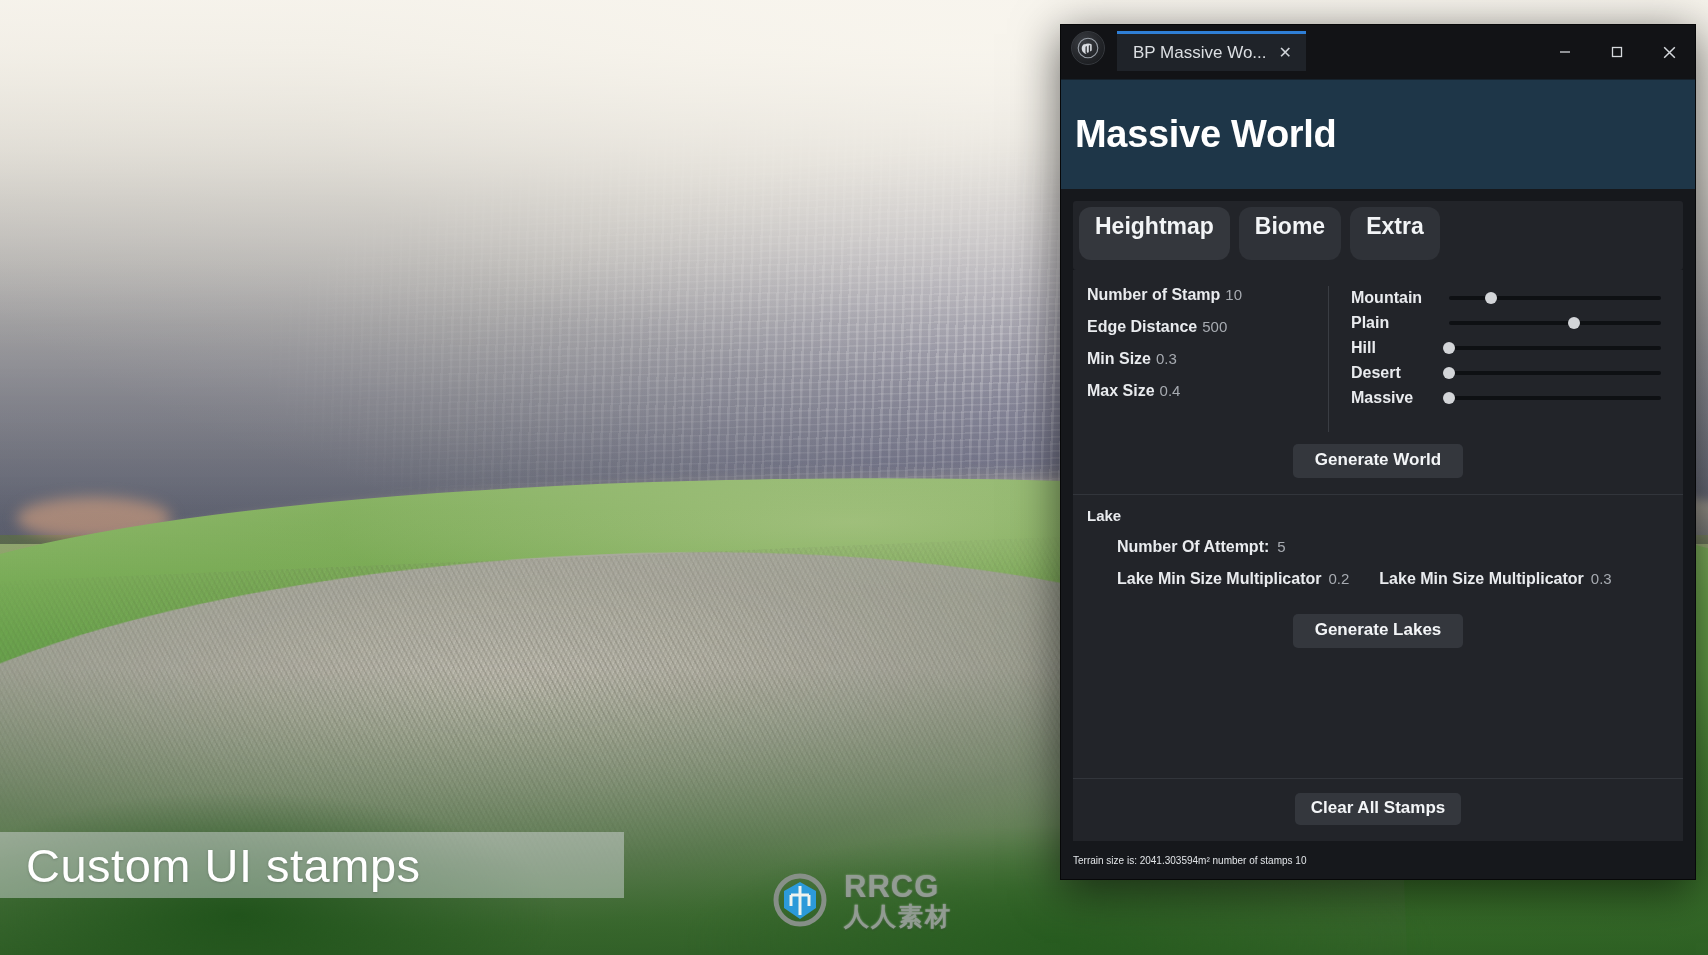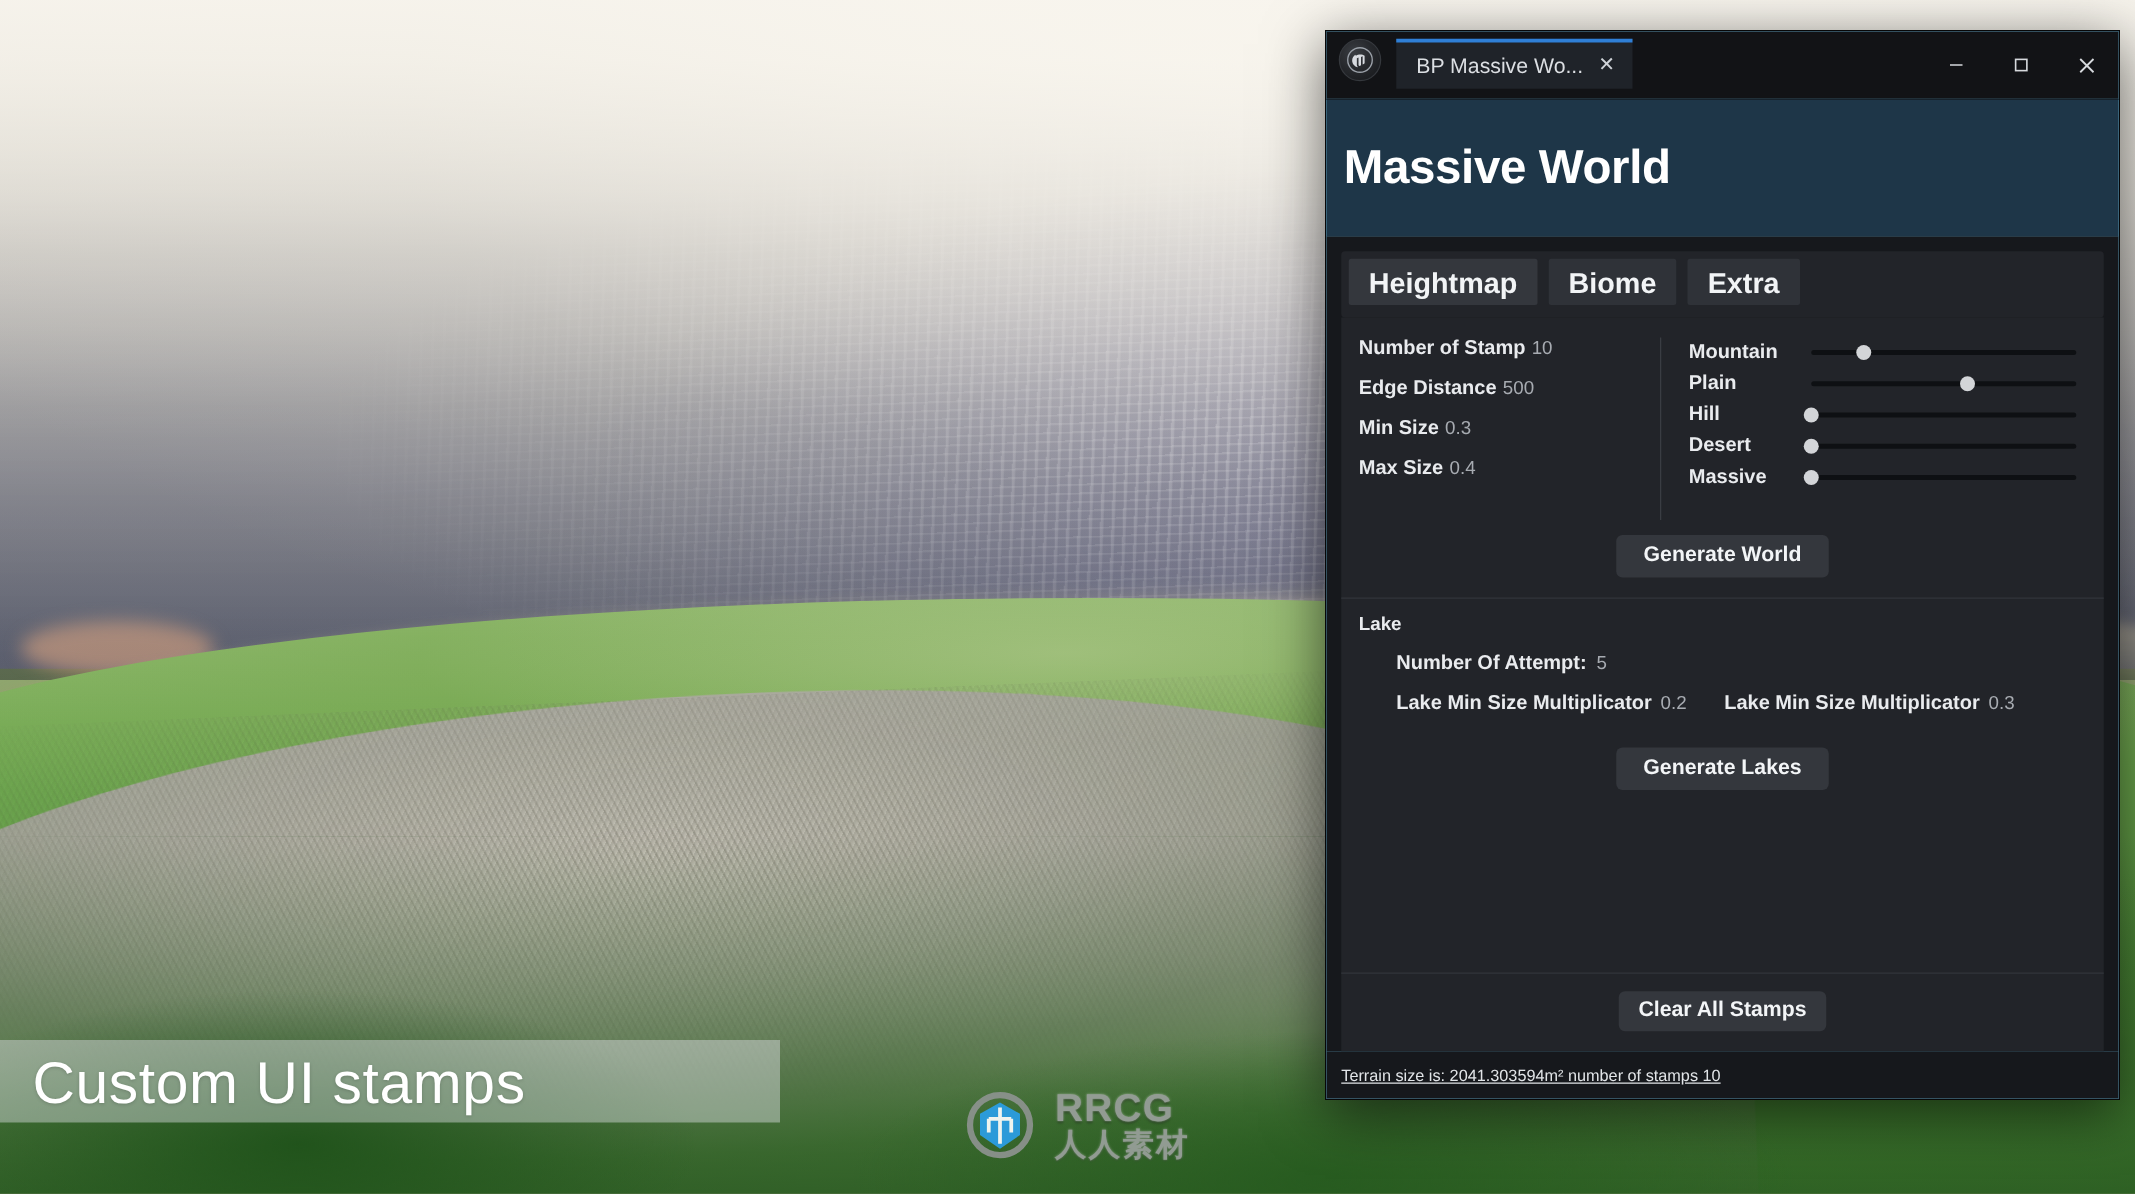--- a/index.html
+++ b/index.html
@@ -292,23 +292,23 @@
 
   .tabstrip {
     flex: none;
     display: flex;
     gap: 9px;
     padding: 6px 6px 10px 6px;
     background: #222429;
     border-radius: 3px;
   }
   .tab-btn {
-    padding: 6px 16px 4px 16px;
+    padding: 6px 16px 20px 16px;
     background: #2f3238;
-    border-radius: 2px;
+    border-radius: 12px;
     font-size: 23px;
     font-weight: 700;
     color: #f2f4f6;
     cursor: pointer;
     line-height: 1.16;
   }
   .tab-btn.active { background: #34373d; }
 
   .content-card {
     flex: 1;
@@ -452,24 +452,23 @@
   
   .statusbar {
     flex: none;
     height: 38px;
     background: #16181c;
     display: flex;
     align-items: center;
     padding-left: 12px;
   }
   .status-text {
-    font-size: 13px;
+    font-size: 10px;
     color: #e2e5e8;
     white-space: nowrap;
-    text-decoration: underline;
   }
 </style>
 </head>
 <body>
 
 <div id="root">
 
   <div class="viewport">
     <div class="vp-sky"></div>
     <div class="vp-ocean"></div>

